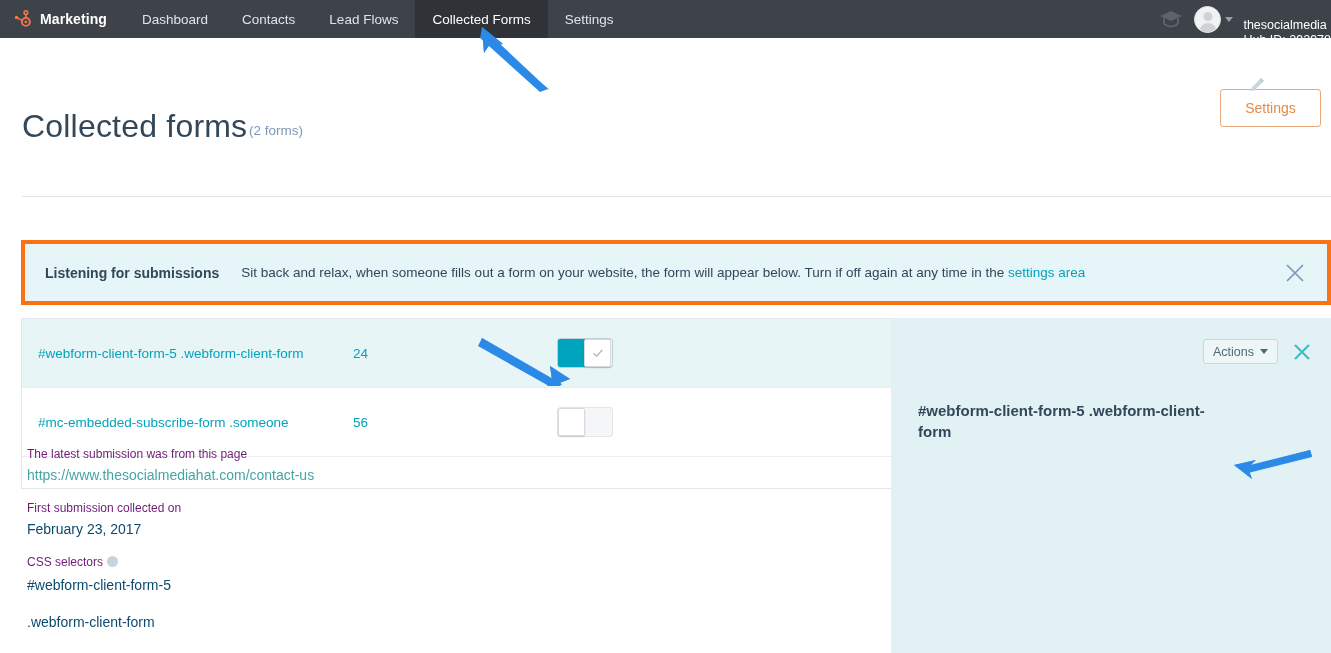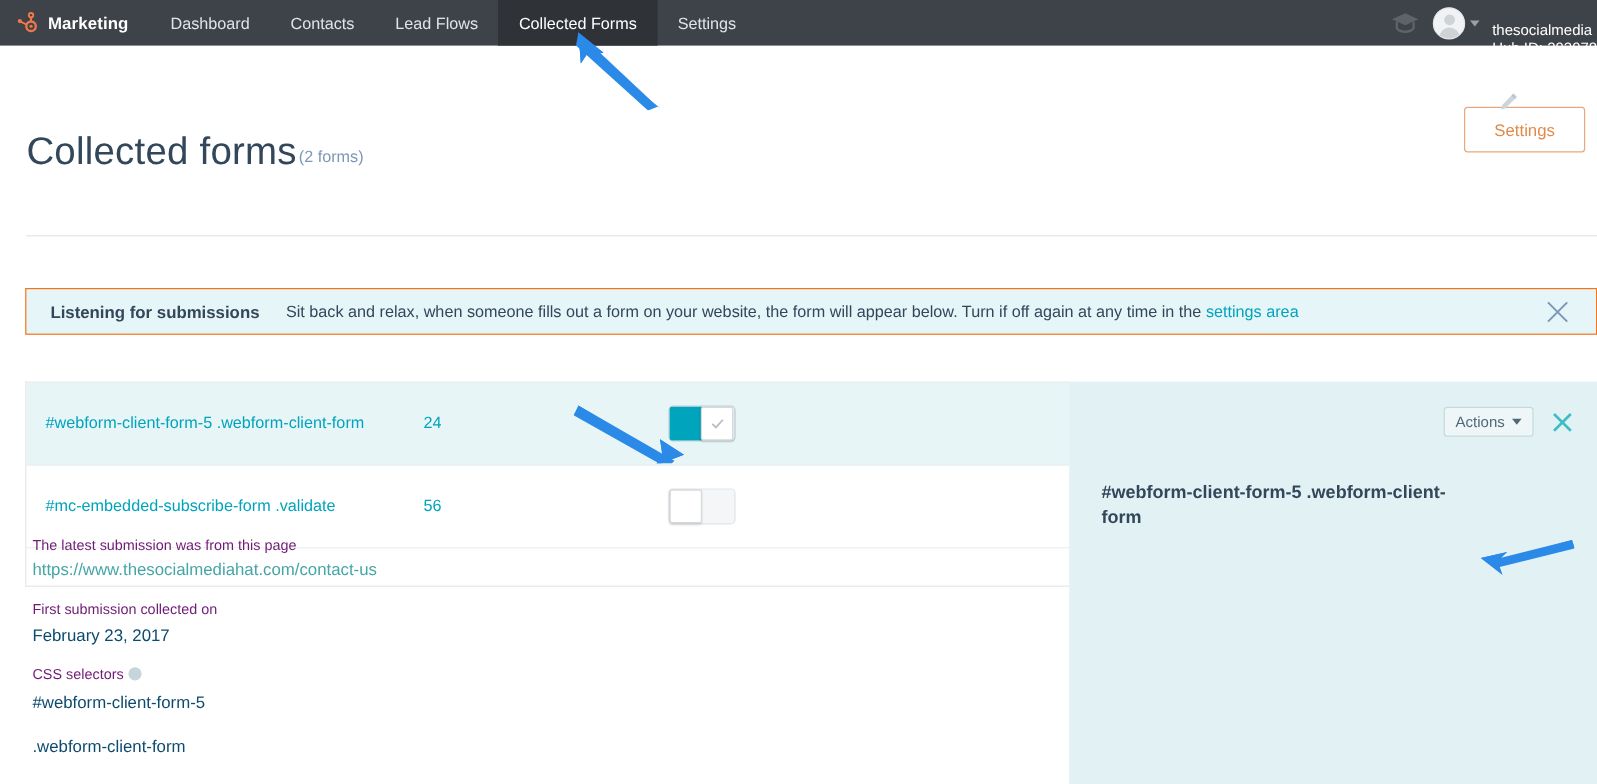--- a/index.html
+++ b/index.html
@@ -87,22 +87,22 @@
     cursor: pointer;
   }
   .head-rule {
     position: absolute; left: 22px; top: 158px; width: 1309px; height: 1px;
     background: #dfe3eb;
   }
 
   
   .banner {
     position: absolute; left: 21px; top: 240px;
-    width: 1310px; height: 39px;
-    background: #e5f5f8; border: 1px solid #f97316;
+    width: 1310px; height: 65px;
+    background: #e5f5f8; border: 4px solid #f97316;
     display: flex; align-items: center;
   }
   .banner-title {
     font-size: 14px; font-weight: bold; color: #33475b;
     padding-left: 20px; white-space: nowrap;
   }
   .banner-text {
     font-size: 13.5px; color: #33475b; padding-left: 22px; white-space: nowrap;
   }
   .banner-link { color: #00a4bd; text-decoration: none; }
@@ -296,21 +296,21 @@
           <svg width="14" height="14" viewBox="0 0 14 14">
             <path d="M2.5 7.3 L5.6 10.2 L11.4 3.8" fill="none" stroke="#b6bdc4" stroke-width="1.5"></path>
           </svg>
         </span>
       </div>
     </div>
   </div>
 
   <div class="trow">
     <div class="td-name">
-      <a>#mc-embedded-subscribe-form .validate</a>
+      <a>#mc-embedded-subscribe-form .someone</a>
     </div>
     <div class="td-contacts">
       <a>56</a>
     </div>
     <div class="td-toggle">
       <div class="toggle off">
         <span class="knob-left"></span>
         <span class="knob-right"></span>
       </div>
     </div>

